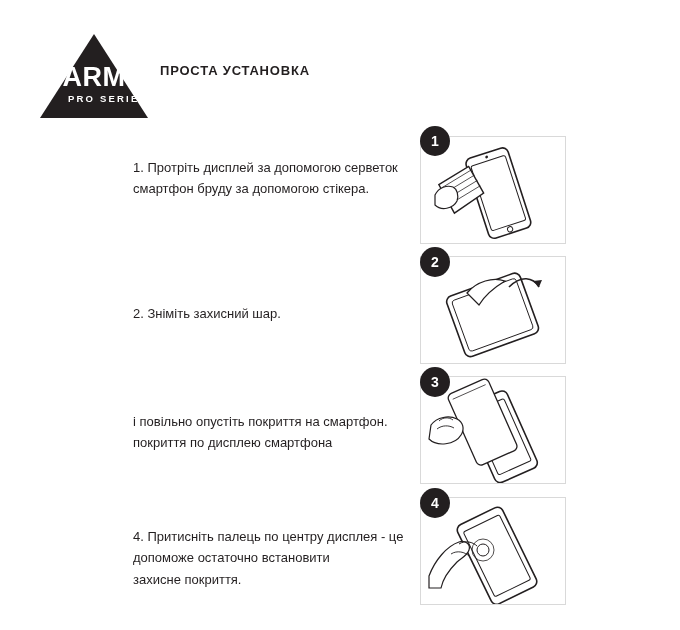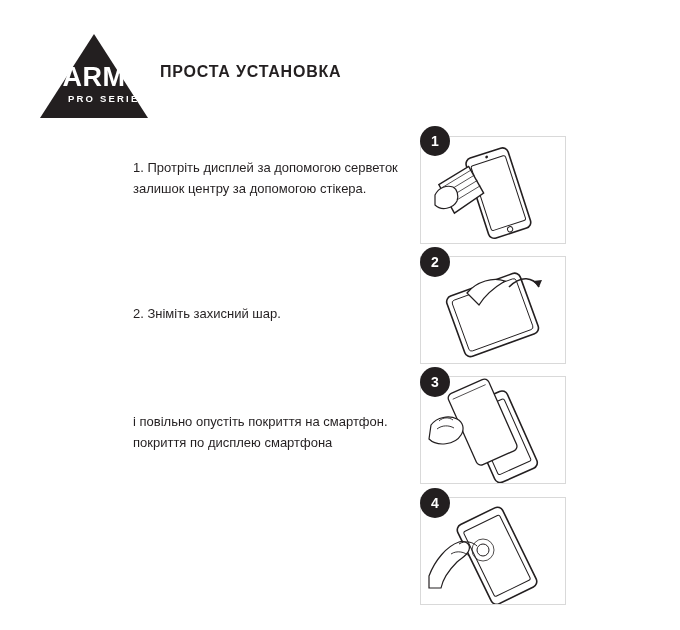--- a/index.html
+++ b/index.html
@@ -62,21 +62,21 @@
     letter-spacing: 2.2px;
     color: #ffffff;
     line-height: 1;
   }
 
   
   .title {
     position: absolute;
     left: 160px;
     top: 63px;
-    font-size: 16px;
+    font-size: 13px;
     font-weight: bold;
     letter-spacing: 0.8px;
     color: #231f20;
     white-space: nowrap;
   }
 
   
   .step-text {
     position: absolute;
     left: 133px;
@@ -137,21 +137,21 @@
   <div class="logo">
     <div class="logo-triangle"></div>
     <div class="logo-arm">ARM</div>
     <div class="logo-sub">PRO SERIES</div>
   </div>
 
   <div class="title">ПРОСТА УСТАНОВКА</div>
 
   <div class="step-text" id="text-1">
     <span class="ln">1. Протріть дисплей за допомогою серветок</span>
-    <span class="ln">залишок центру за допомогою стікера.</span>
+    <span class="ln">смартфон бруду за допомогою стікера.</span>
   </div>
   <div class="badge" id="badge-1">1</div>
   <div class="panel" id="panel-1">
     <svg width="144" height="106" viewBox="0 0 144 106">
 
       <g transform="rotate(-18 78 58)">
         <rect x="56" y="14" width="44" height="84" rx="6" ry="6" fill="#ffffff" stroke="#231f20" stroke-width="1.6"></rect>
         <rect x="60" y="22" width="36" height="68" rx="2" ry="2" fill="#ffffff" stroke="#231f20" stroke-width="1"></rect>
         <circle cx="78" cy="18" r="1.4" fill="#231f20"></circle>
         <circle cx="78" cy="94" r="2.6" fill="none" stroke="#231f20" stroke-width="1"></circle>
@@ -205,20 +205,25 @@
         <rect x="40" y="6" width="44" height="78" rx="5" ry="5" fill="#ffffff" stroke="#231f20" stroke-width="1.3"></rect>
         <line x1="44" y1="12" x2="80" y2="12" stroke="#231f20" stroke-width="0.7"></line>
       </g>
 
       <path d="M10 48 C16 40 28 38 36 42 C42 45 44 52 40 58 C34 68 16 70 8 62 Z" fill="#ffffff" stroke="#231f20" stroke-width="1.2"></path>
       <path d="M18 44 C22 40 28 40 32 43" fill="none" stroke="#231f20" stroke-width="0.9"></path>
       <path d="M16 52 C21 48 28 48 33 51" fill="none" stroke="#231f20" stroke-width="0.9"></path>
     </svg>
   </div>
 
+  <div class="step-text" id="text-4">
+    <span class="ln">4. Притисніть палець по центру дисплея - це</span>
+    <span class="ln">допоможе остаточно встановити</span>
+    <span class="ln">захисне покриття.</span>
+  </div>
   <div class="badge" id="badge-4">4</div>
   <div class="panel" id="panel-4">
     <svg width="144" height="106" viewBox="0 0 144 106">
 
       <g transform="rotate(-26 76 60)">
         <rect x="52" y="14" width="50" height="88" rx="6" ry="6" fill="#ffffff" stroke="#231f20" stroke-width="1.6"></rect>
         <rect x="57" y="22" width="40" height="72" rx="2" ry="2" fill="#ffffff" stroke="#231f20" stroke-width="1"></rect>
       </g>
 
       <circle cx="62" cy="52" r="6" fill="none" stroke="#231f20" stroke-width="1"></circle>

